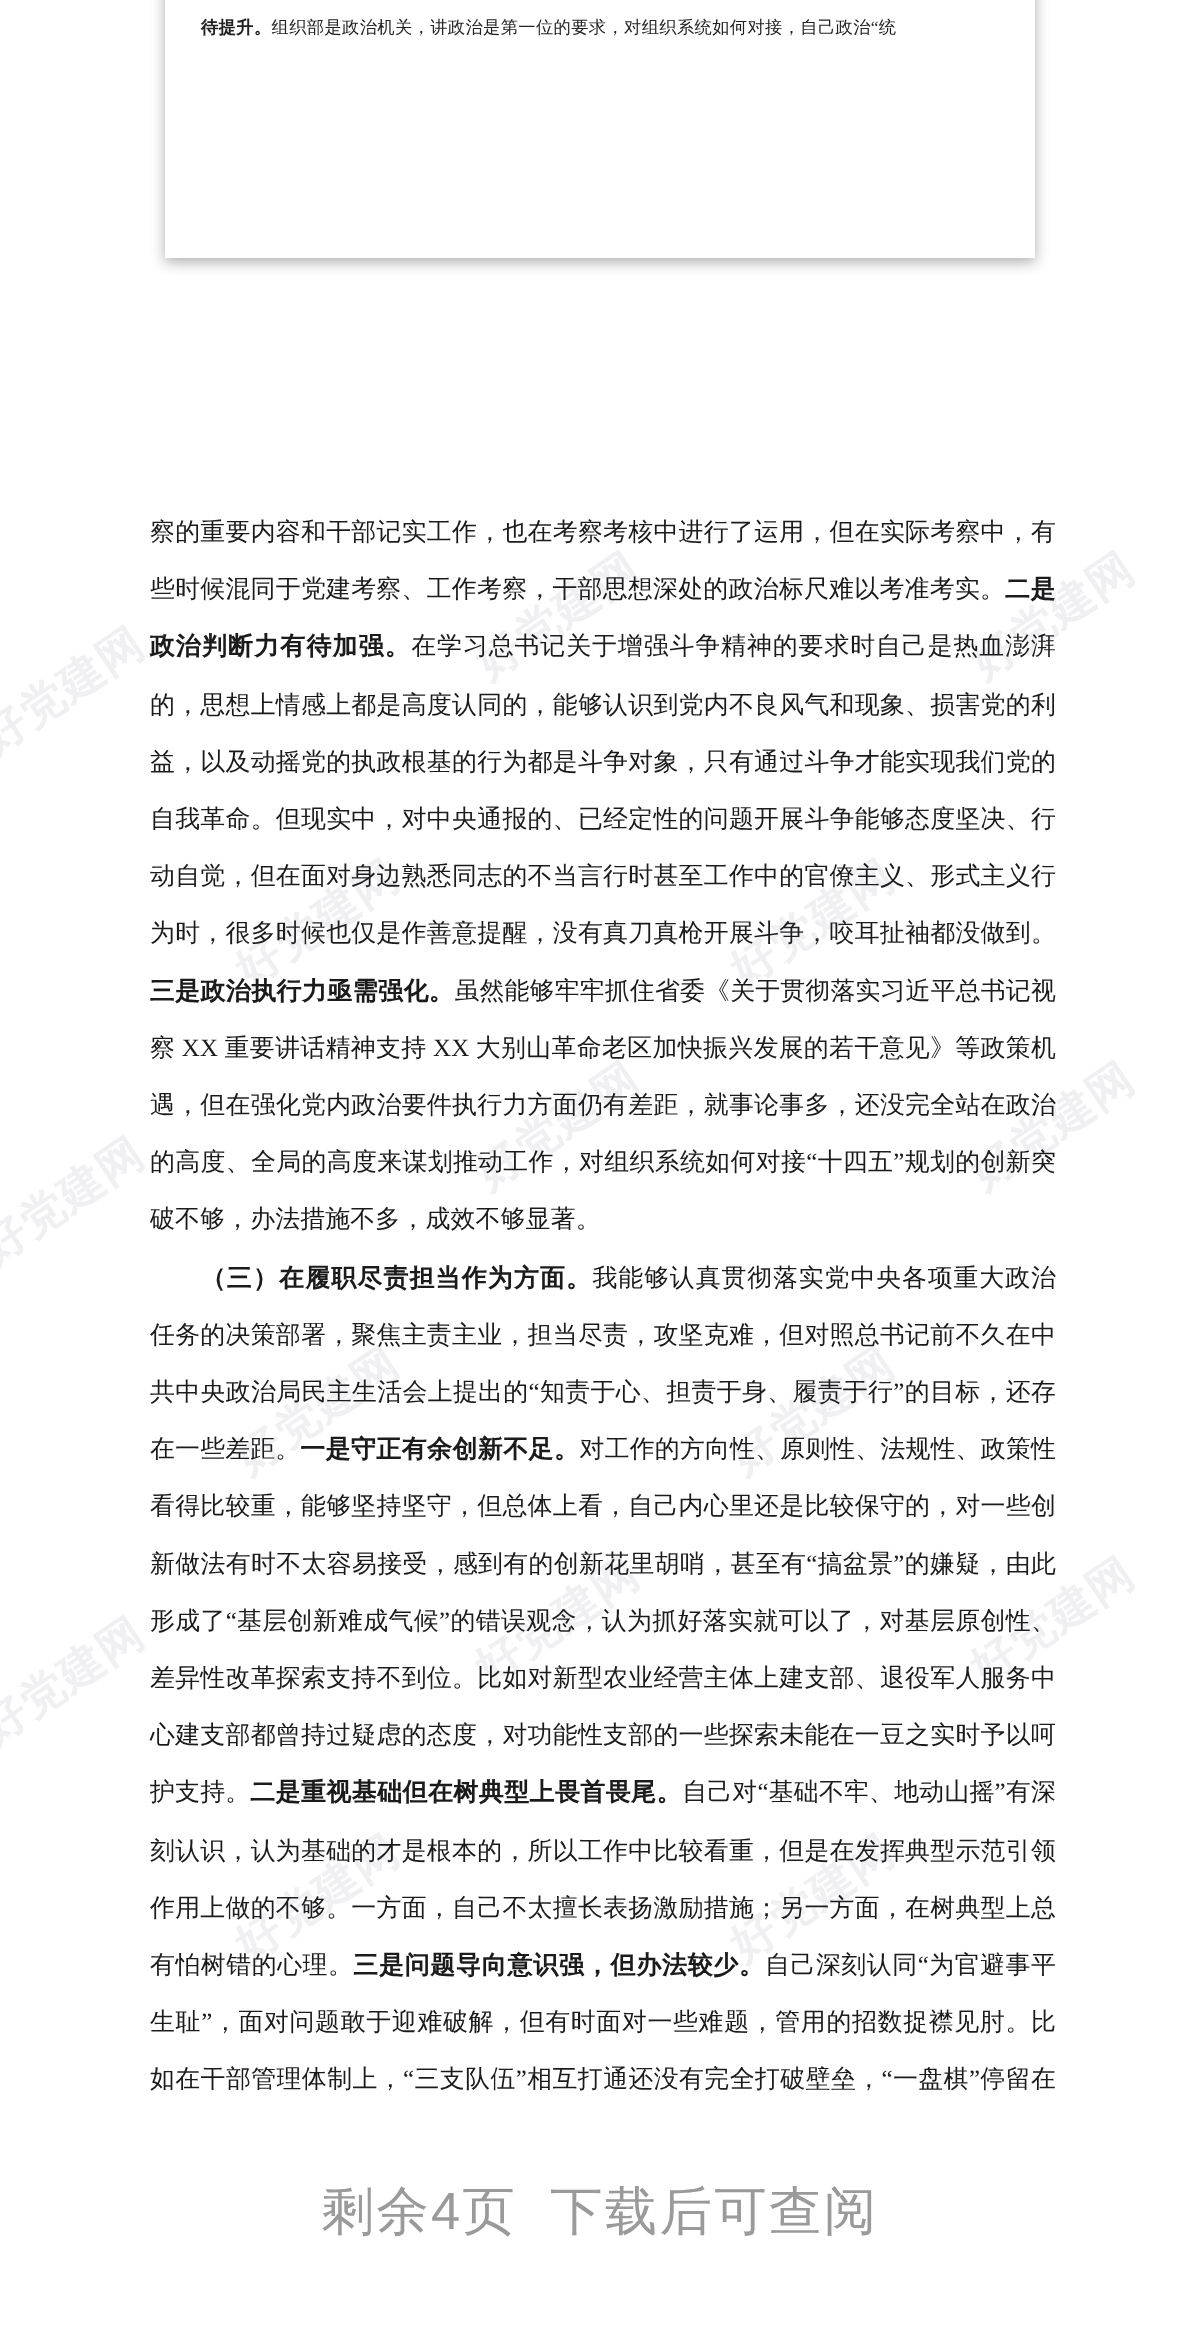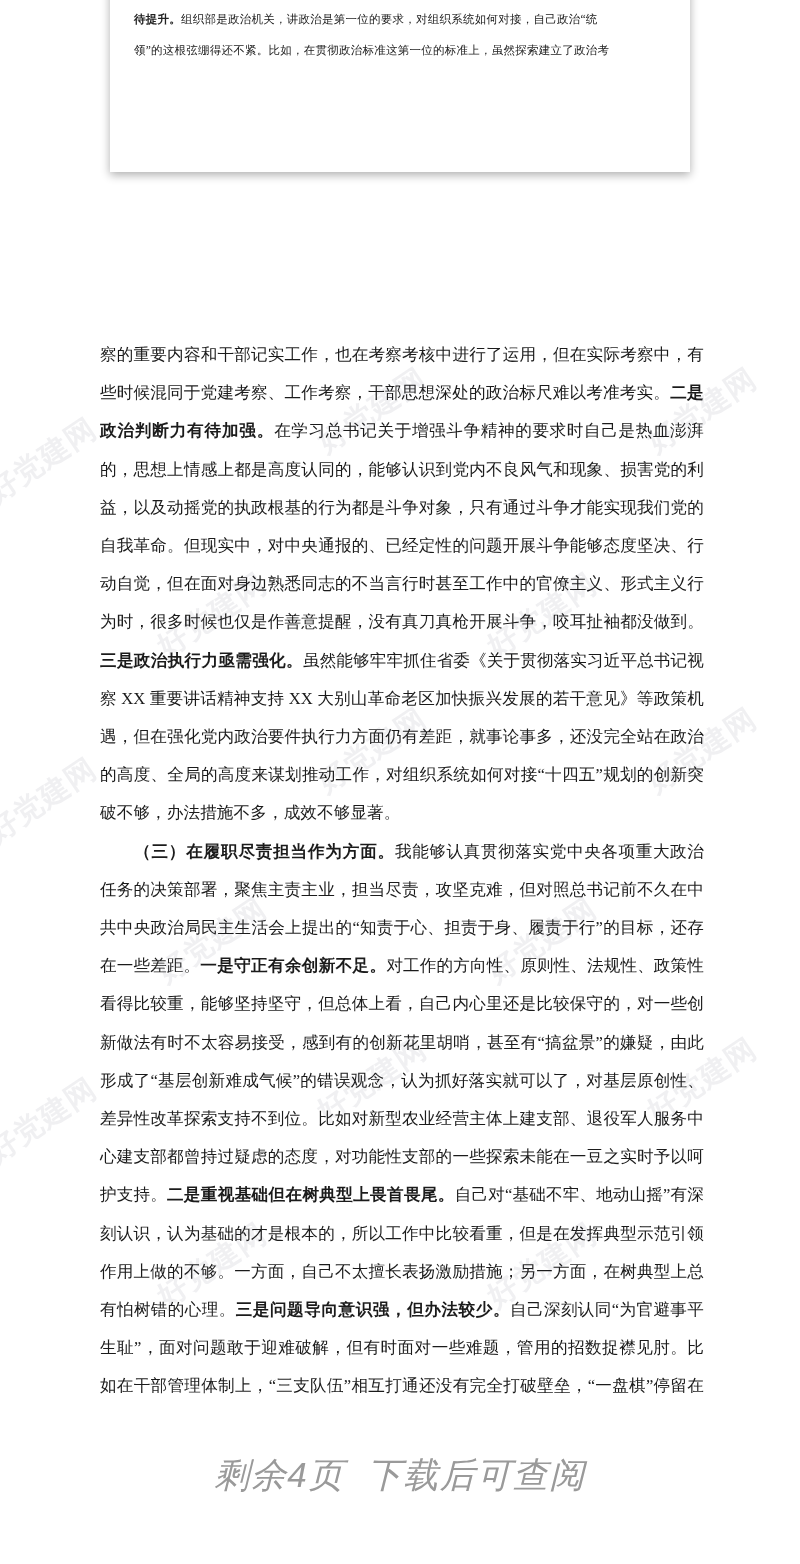--- a/index.html
+++ b/index.html
@@ -96,42 +96,40 @@
     user-select: none;
   }
 
   
   #footer-notice {
     position: absolute;
     left: 0;
     top: 1452px;
     width: 800px;
     text-align: center;
-    font-style: italic;
   }
   #footer-notice .notice-text {
     display: inline-block;
     font-family: "Liberation Sans", "DejaVu Sans", sans-serif;
     font-size: 35px;
     color: #9a9a9a;
     letter-spacing: 1.5px;
     line-height: 46px;
     font-weight: 400;
   }
   #footer-notice .notice-gap { display: inline-block; width: 22px; }
 </style>
 </head>
 <body>
 
 <div id="page-fragment-top">
   <div class="frag-inner">
     <div class="frag-line">
       <b>待提升。</b><span>组织部是政治机关，讲政治是第一位的要求，对组织系统如何对接，自己政治“统</span>
     </div>
-    <div class="frag-line">领”的这根弦绷得还不紧。比如，在贯彻政治标准这第一位的标准上，虽然探索建立了政治考</div>
   </div>
 </div>
 
 <div id="watermark-layer">
   <div class="wm" style="left:150px;  top:295px;">好党建网</div>
   <div class="wm" style="left:480px;  top:295px;">好党建网</div>
   <div class="wm" style="left:-20px;  top:480px;">好党建网</div>
   <div class="wm" style="left:310px;  top:430px;">好党建网</div>
   <div class="wm" style="left:640px;  top:430px;">好党建网</div>
   <div class="wm" style="left:150px;  top:620px;">好党建网</div>

